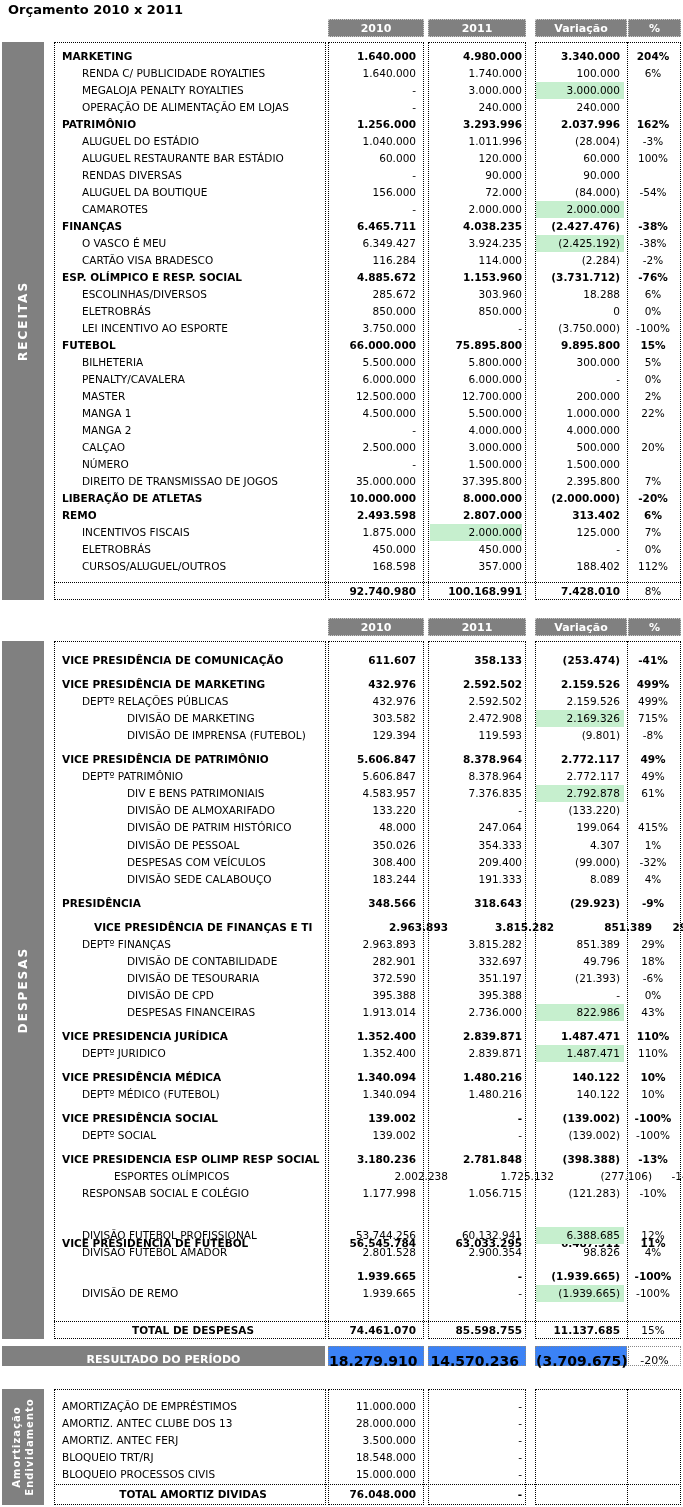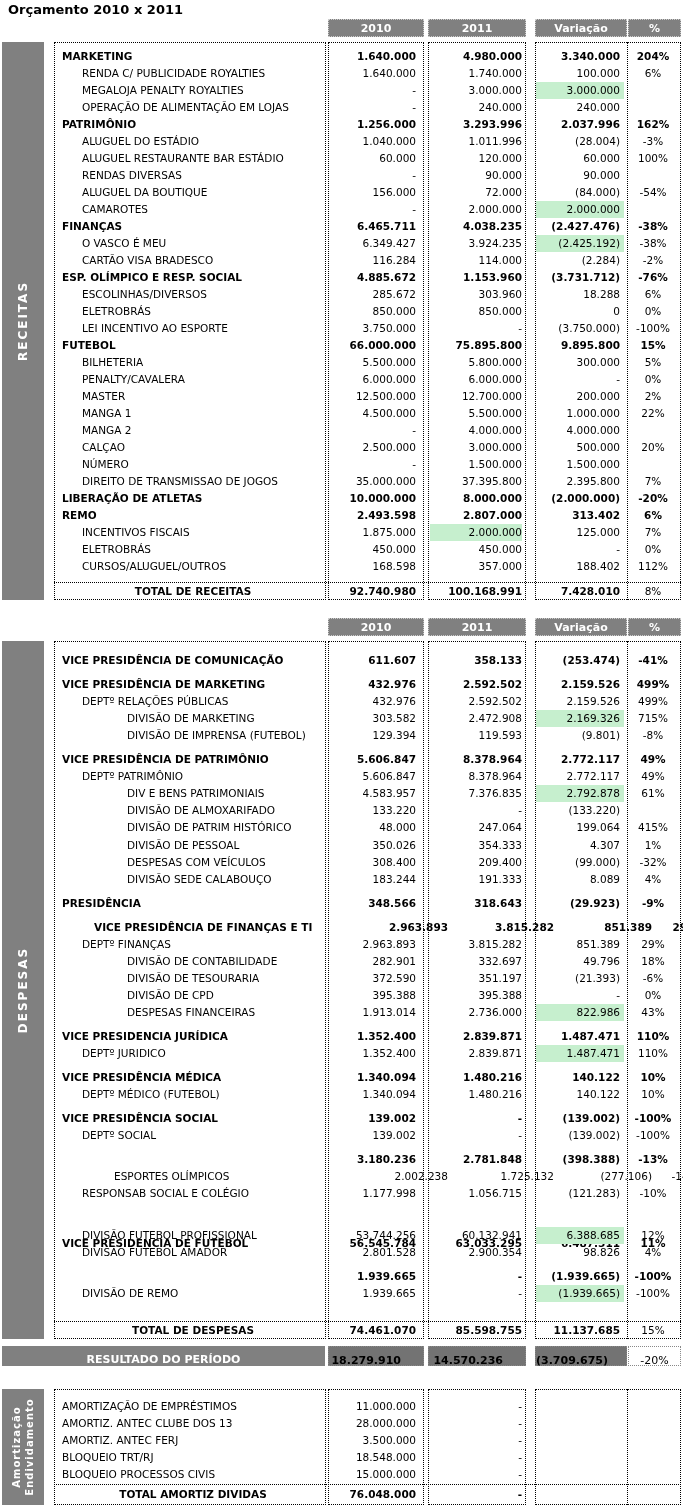--- a/index.html
+++ b/index.html
@@ -29,22 +29,22 @@
   .row .pct { left: 628px; width: 50px; text-align: center; }
   .row.bold { font-weight: bold; }
   .hl { background: #c6efce; }
   .row.total .name { left: 62px; width: 262px; text-align: center; font-weight: bold; }
   .row.total .c { font-weight: bold; }
   .row.total .pct { font-weight: normal; }
 
   .result { position: absolute; top: 1346px; height: 20px; box-sizing: border-box; }
   .result.label { left: 2px; width: 323px; background: #808080; color: #fff; font-weight: bold;
                   font-size: 11px; text-align: center; line-height: 28px; }
-  .result.cell { background: #737373; font-weight: bold; font-size: 11px; line-height: 28px;
-                 text-align: right; padding-right: 22px; border: 1px dotted #888; }
+  .result.cell { background: #3b82f6; font-weight: bold; font-size: 14px; line-height: 28px;
+                 text-align: right; padding-right: 6px; border: 1px dotted #888; }
   .result.pctcell { background: #fff; border: 1px dotted #888; font-size: 11px; line-height: 28px; text-align: center; }
 </style>
 </head>
 <body>
 
 <div class="title">Orçamento 2010 x 2011</div>
 
 <div class="hdr" style="left:328px;top:19px;width:96px">2010</div>
 <div class="hdr" style="left:428px;top:19px;width:98px">2011</div>
 <div class="hdr" style="left:535px;top:19px;width:92px">Variação</div>
@@ -272,21 +272,20 @@
       <div class="c pct">0%</div>
     </div>
     <div class="row l1" style="top: 558px;">
       <div class="c name">CURSOS/ALUGUEL/OUTROS</div>
       <div class="c v10">168.598</div>
       <div class="c v11">357.000</div>
       <div class="c var">188.402</div>
       <div class="c pct">112%</div>
     </div>
     <div class="row total" style="top: 583px;">
-      <div class="c name">TOTAL DE RECEITAS</div>
       <div class="c v10">92.740.980</div>
       <div class="c v11">100.168.991</div>
       <div class="c var">7.428.010</div>
       <div class="c pct">8%</div>
     </div>
   </div>
 
 <div class="hdr" style="left:328px;top:618px;width:96px">2010</div>
 <div class="hdr" style="left:428px;top:618px;width:98px">2011</div>
 <div class="hdr" style="left:535px;top:618px;width:92px">Variação</div>
@@ -479,20 +478,21 @@
       <div class="c pct">-100%</div>
     </div>
     <div class="row l1" style="top: 1127.25px;">
       <div class="c name">DEPTº SOCIAL</div>
       <div class="c v10">139.002</div>
       <div class="c v11">-</div>
       <div class="c var">(139.002)</div>
       <div class="c pct">-100%</div>
     </div>
     <div class="row bold" style="top: 1151.3px;">
+      <div class="c name">VICE PRESIDENCIA ESP OLIMP RESP SOCIAL</div>
       <div class="c v10">3.180.236</div>
       <div class="c v11">2.781.848</div>
       <div class="c var">(398.388)</div>
       <div class="c pct">-13%</div>
     </div>
     <div class="row l1" style="top: 1168.35px; margin-left: 32px;">
       <div class="c name">ESPORTES OLÍMPICOS</div>
       <div class="c v10">2.002.238</div>
       <div class="c v11">1.725.132</div>
       <div class="c var">(277.106)</div>

